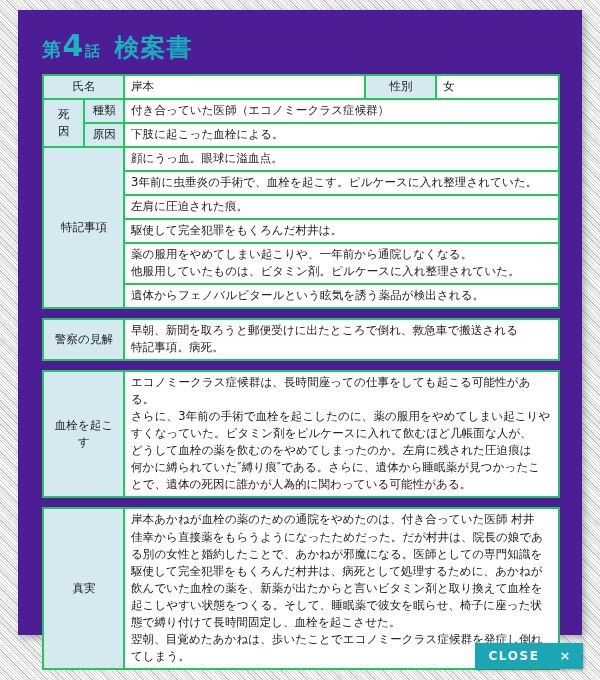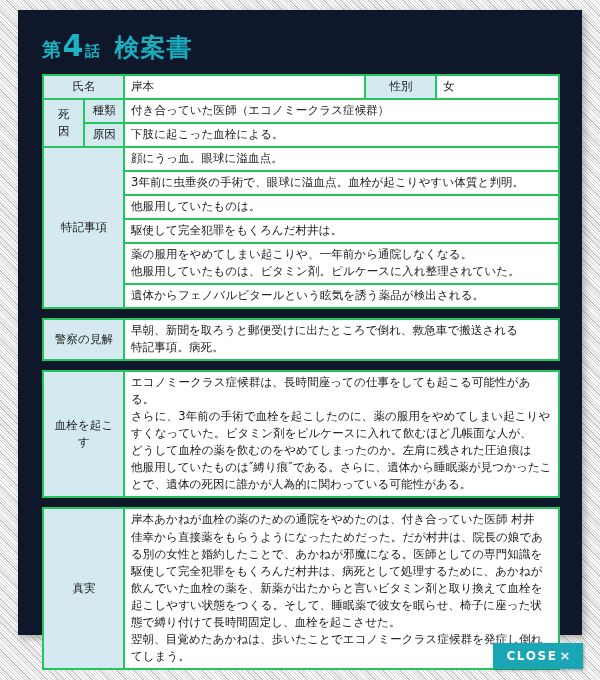--- a/index.html
+++ b/index.html
@@ -21,21 +21,21 @@
     position: relative;
   }
 
   
   .sheet {
     position: absolute;
     left: 18px;
     top: 10px;
     width: 564px;
     height: 625px;
-    background: #0f172a;
+    background: #4c1d95;
     box-shadow: 3px 3px 7px rgba(0,0,0,0.28);
     box-sizing: border-box;
   }
   .sheet-inner {
     padding: 18px 22px 0 24px;
   }
 
   
   .title {
     margin: 0 0 11px 0;
@@ -128,21 +128,21 @@
     color: #ffffff;
     font-size: 12px;
     font-weight: bold;
     letter-spacing: 1.6px;
     padding: 5px 11px 6px 13px;
     box-shadow: 1px 1px 3px rgba(0,0,0,0.35);
     cursor: pointer;
     user-select: none;
     display: flex;
     align-items: center;
-    gap: 2px;
+    gap: 20px;
   }
   .close-x { font-size: 13px; font-weight: bold; }
 </style>
 </head>
 <body>
 
 <div class="sheet">
   <div class="sheet-inner">
 
     <h1 class="title">
@@ -168,24 +168,24 @@
         <tr>
           <td class="lbl c-cause-in">原因</td>
           <td class="val" colspan="3">下肢に起こった血栓による。</td>
         </tr>
 
         <tr>
           <td class="lbl c-notes-lbl" colspan="2" rowspan="6">特記事項</td>
           <td class="val" colspan="3">顔にうっ血。眼球に溢血点。</td>
         </tr>
         <tr>
-          <td class="val" colspan="3">3年前に虫垂炎の手術で、眼球に溢血点。血栓が起こりやすい体質と判明。</td>
-        </tr>
-        <tr>
-          <td class="val" colspan="3">他服用していたものは。</td>
+          <td class="val" colspan="3">3年前に虫垂炎の手術で、血栓を起こす。ピルケースに入れ整理されていた。</td>
+        </tr>
+        <tr>
+          <td class="val" colspan="3">左肩に圧迫された痕。</td>
         </tr>
         <tr>
           <td class="val" colspan="3">駆使して完全犯罪をもくろんだ村井は。</td>
         </tr>
         <tr>
           <td class="val val-multi" colspan="3" style="white-space:pre-line">薬の服用をやめてしまい起こりや、一年前から通院しなくなる。
 他服用していたものは、ビタミン剤。ピルケースに入れ整理されていた。</td>
         </tr>
         <tr>
           <td class="val" colspan="3">遺体からフェノバルビタールという眩気を誘う薬品が検出される。</td>
@@ -204,21 +204,21 @@
     </table>
 
     <table class="block">
       <tbody>
         <tr>
           <td class="lbl c-wide-lbl">血栓を起こす</td>
           <td class="val val-multi" style="white-space:pre-line">エコノミークラス症候群は、長時間座っての仕事をしても起こる可能性がある。
 さらに、3年前の手術で血栓を起こしたのに、薬の服用をやめてしまい起こりや
 すくなっていた。ビタミン剤をピルケースに入れて飲むほど几帳面な人が、
 どうして血栓の薬を飲むのをやめてしまったのか。左肩に残された圧迫痕は
-他服用していたものは″縛り痕″である。さらに、遺体から睡眠薬が見つかったこ
+何かに縛られていた″縛り痕″である。さらに、遺体から睡眠薬が見つかったこ
 とで、遺体の死因に誰かが人為的に関わっている可能性がある。</td>
         </tr>
       </tbody>
     </table>
 
     <table class="block">
       <tbody>
         <tr>
           <td class="lbl c-wide-lbl">真実</td>
           <td class="val val-multi" style="white-space:pre-line">岸本あかねが血栓の薬のための通院をやめたのは、付き合っていた医師 村井

